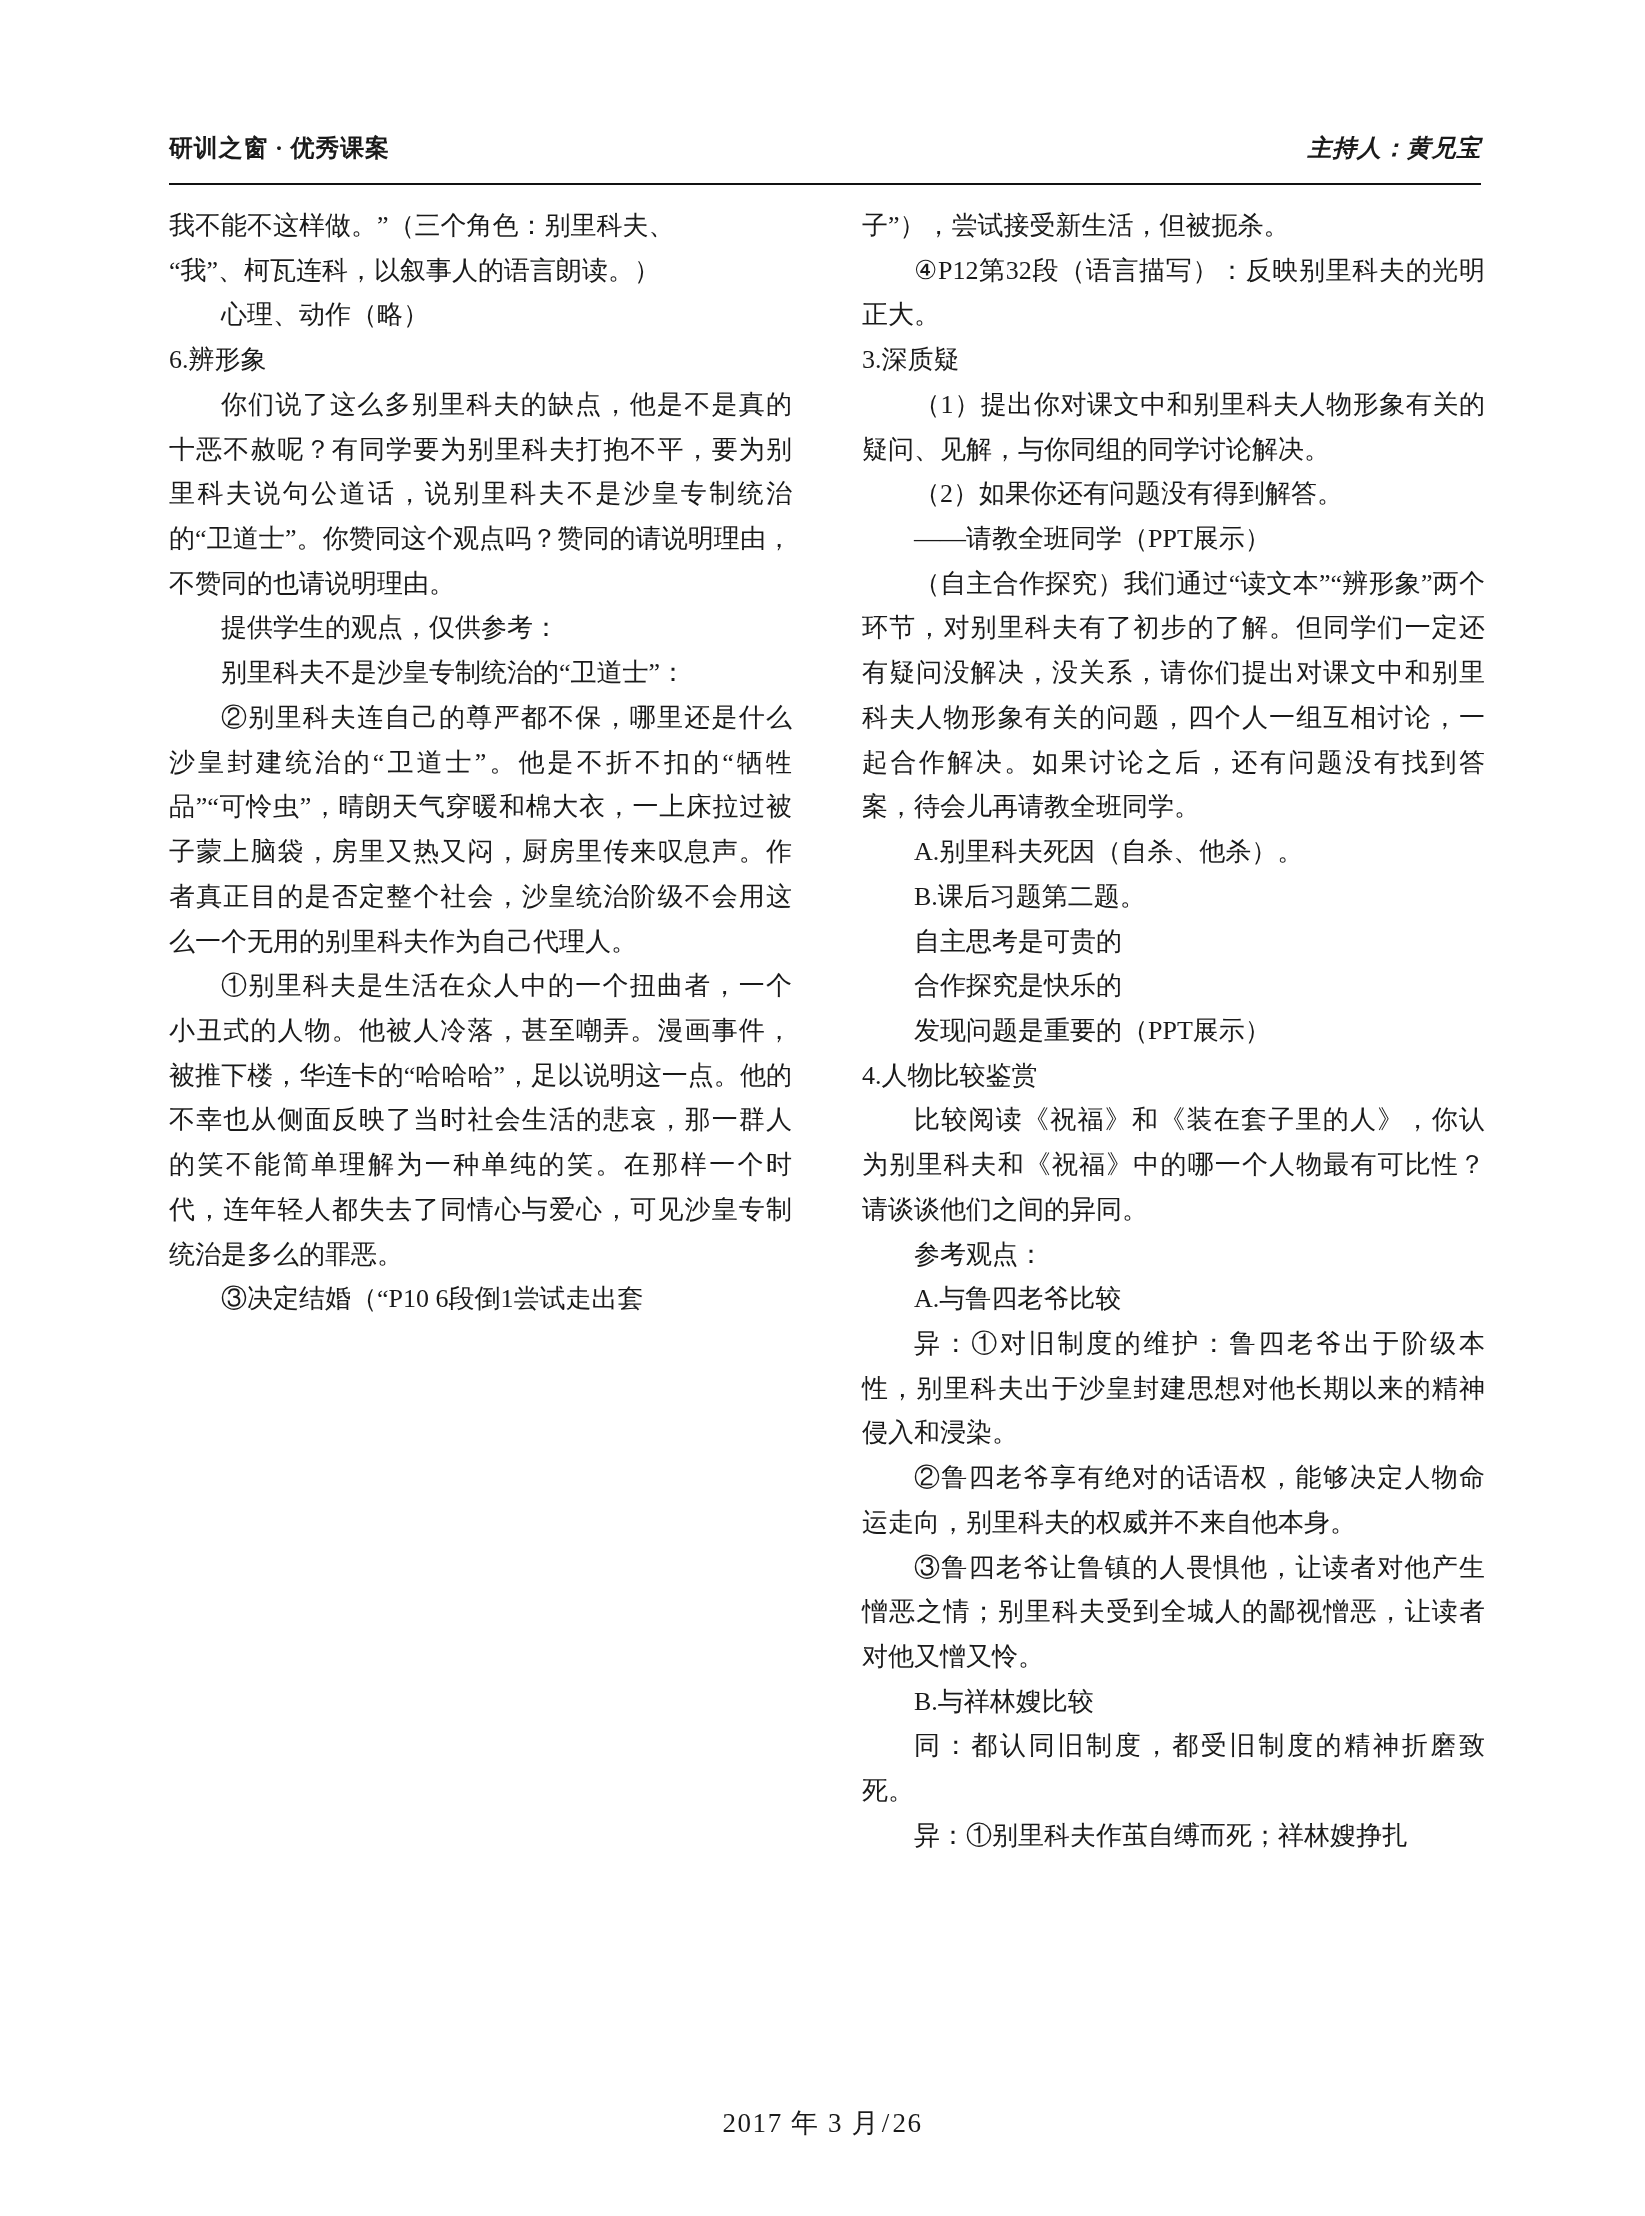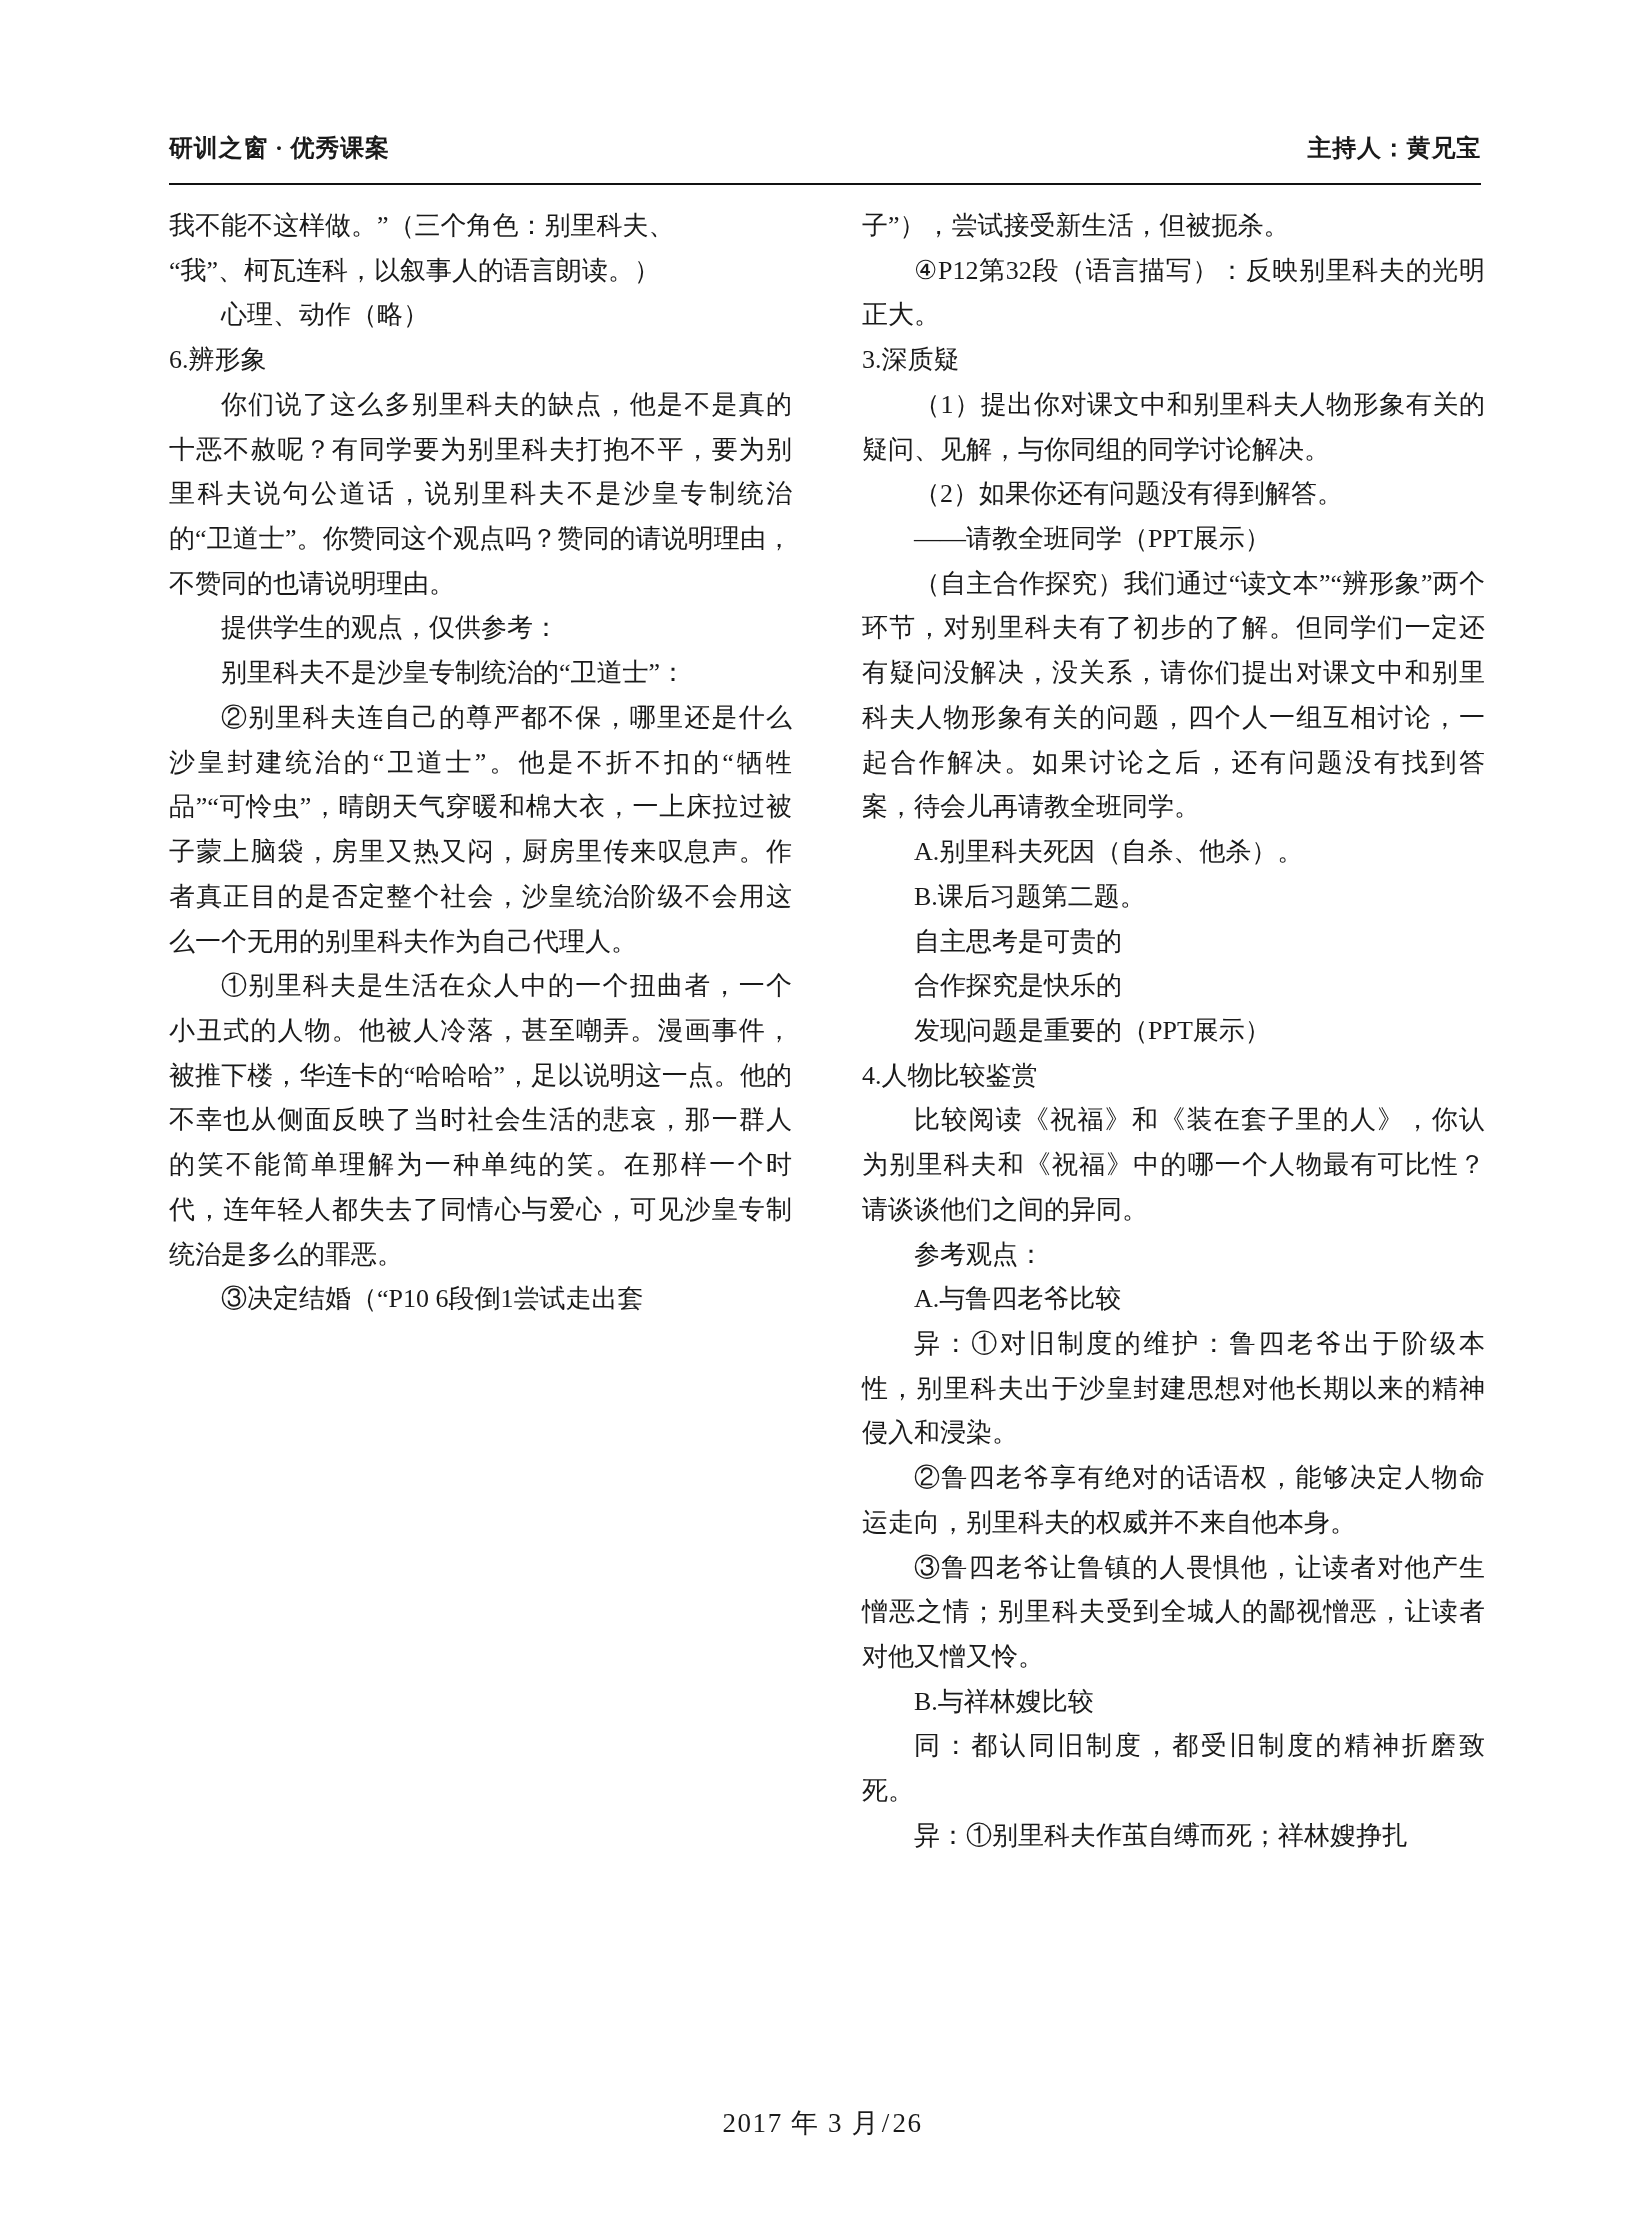--- a/index.html
+++ b/index.html
@@ -30,21 +30,21 @@
     top: 132px;
     width: 1312px;
     display: flex;
     justify-content: space-between;
     align-items: center;
     font-size: 24px;
     font-weight: bold;
     letter-spacing: 0.8px;
   }
   .header .left { white-space: nowrap; }
-  .header .right { white-space: nowrap; }
+  .header .right { white-space: nowrap; font-style: italic; }
 
   .rule {
     position: absolute;
     left: 169px;
     top: 183px;
     width: 1312px;
     height: 1.6px;
     background: #111;
   }
 

